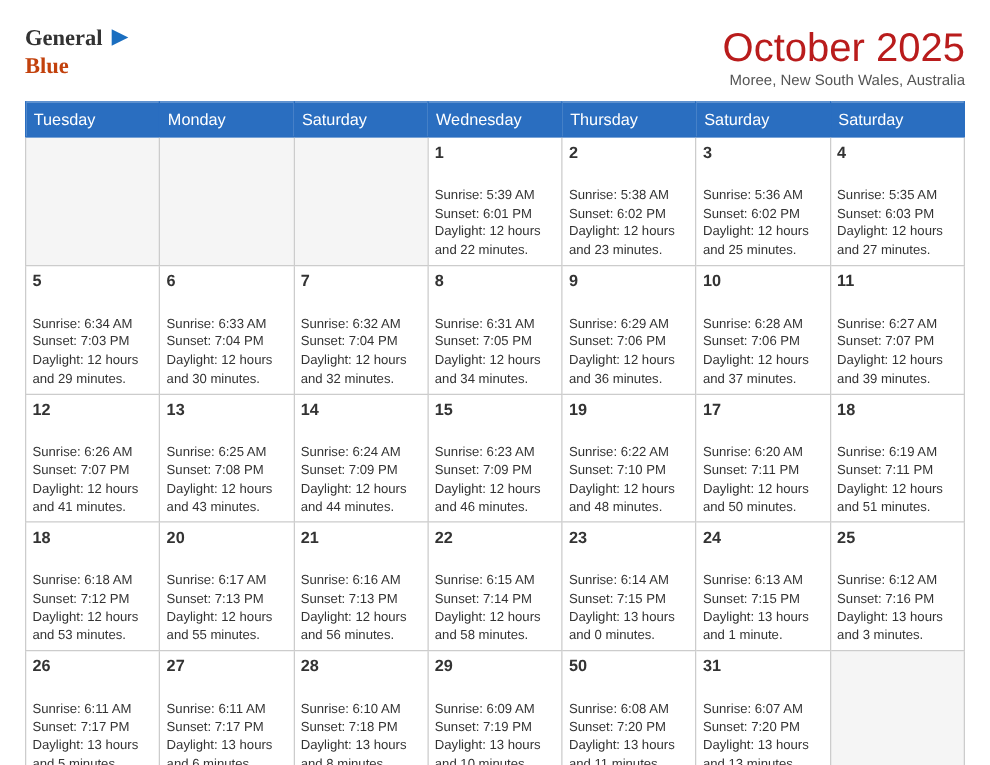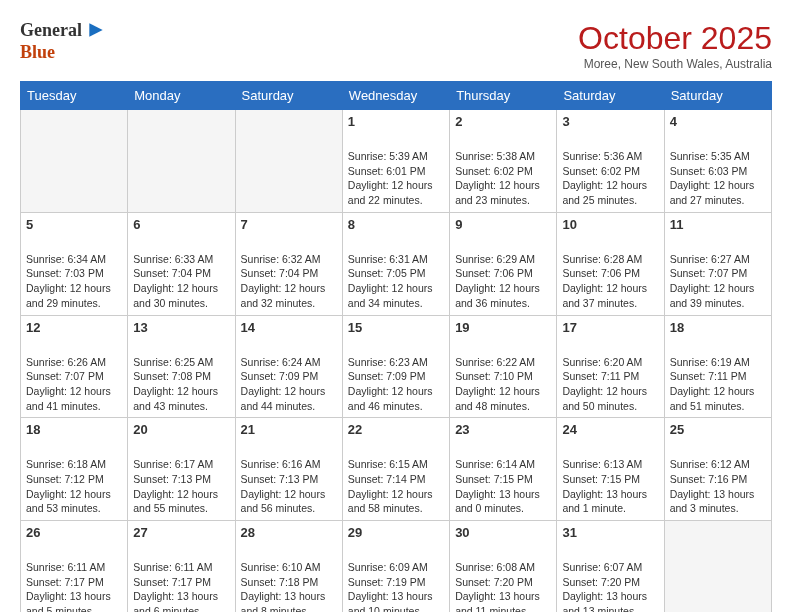--- a/index.html
+++ b/index.html
@@ -240,21 +240,21 @@
         </td>
         <td>
           <span class="day-num">28</span>
           <div class="day-info">Sunrise: 6:10 AM<br>Sunset: 7:18 PM<br>Daylight: 13 hours<br>and 8 minutes.</div>
         </td>
         <td>
           <span class="day-num">29</span>
           <div class="day-info">Sunrise: 6:09 AM<br>Sunset: 7:19 PM<br>Daylight: 13 hours<br>and 10 minutes.</div>
         </td>
         <td>
-          <span class="day-num">30</span>
+          <span class="day-num">50</span>
           <div class="day-info">Sunrise: 6:08 AM<br>Sunset: 7:20 PM<br>Daylight: 13 hours<br>and 11 minutes.</div>
         </td>
         <td>
           <span class="day-num">31</span>
           <div class="day-info">Sunrise: 6:07 AM<br>Sunset: 7:20 PM<br>Daylight: 13 hours<br>and 13 minutes.</div>
         </td>
         <td class="empty"></td>
       </tr>
     </tbody>
 </table>

